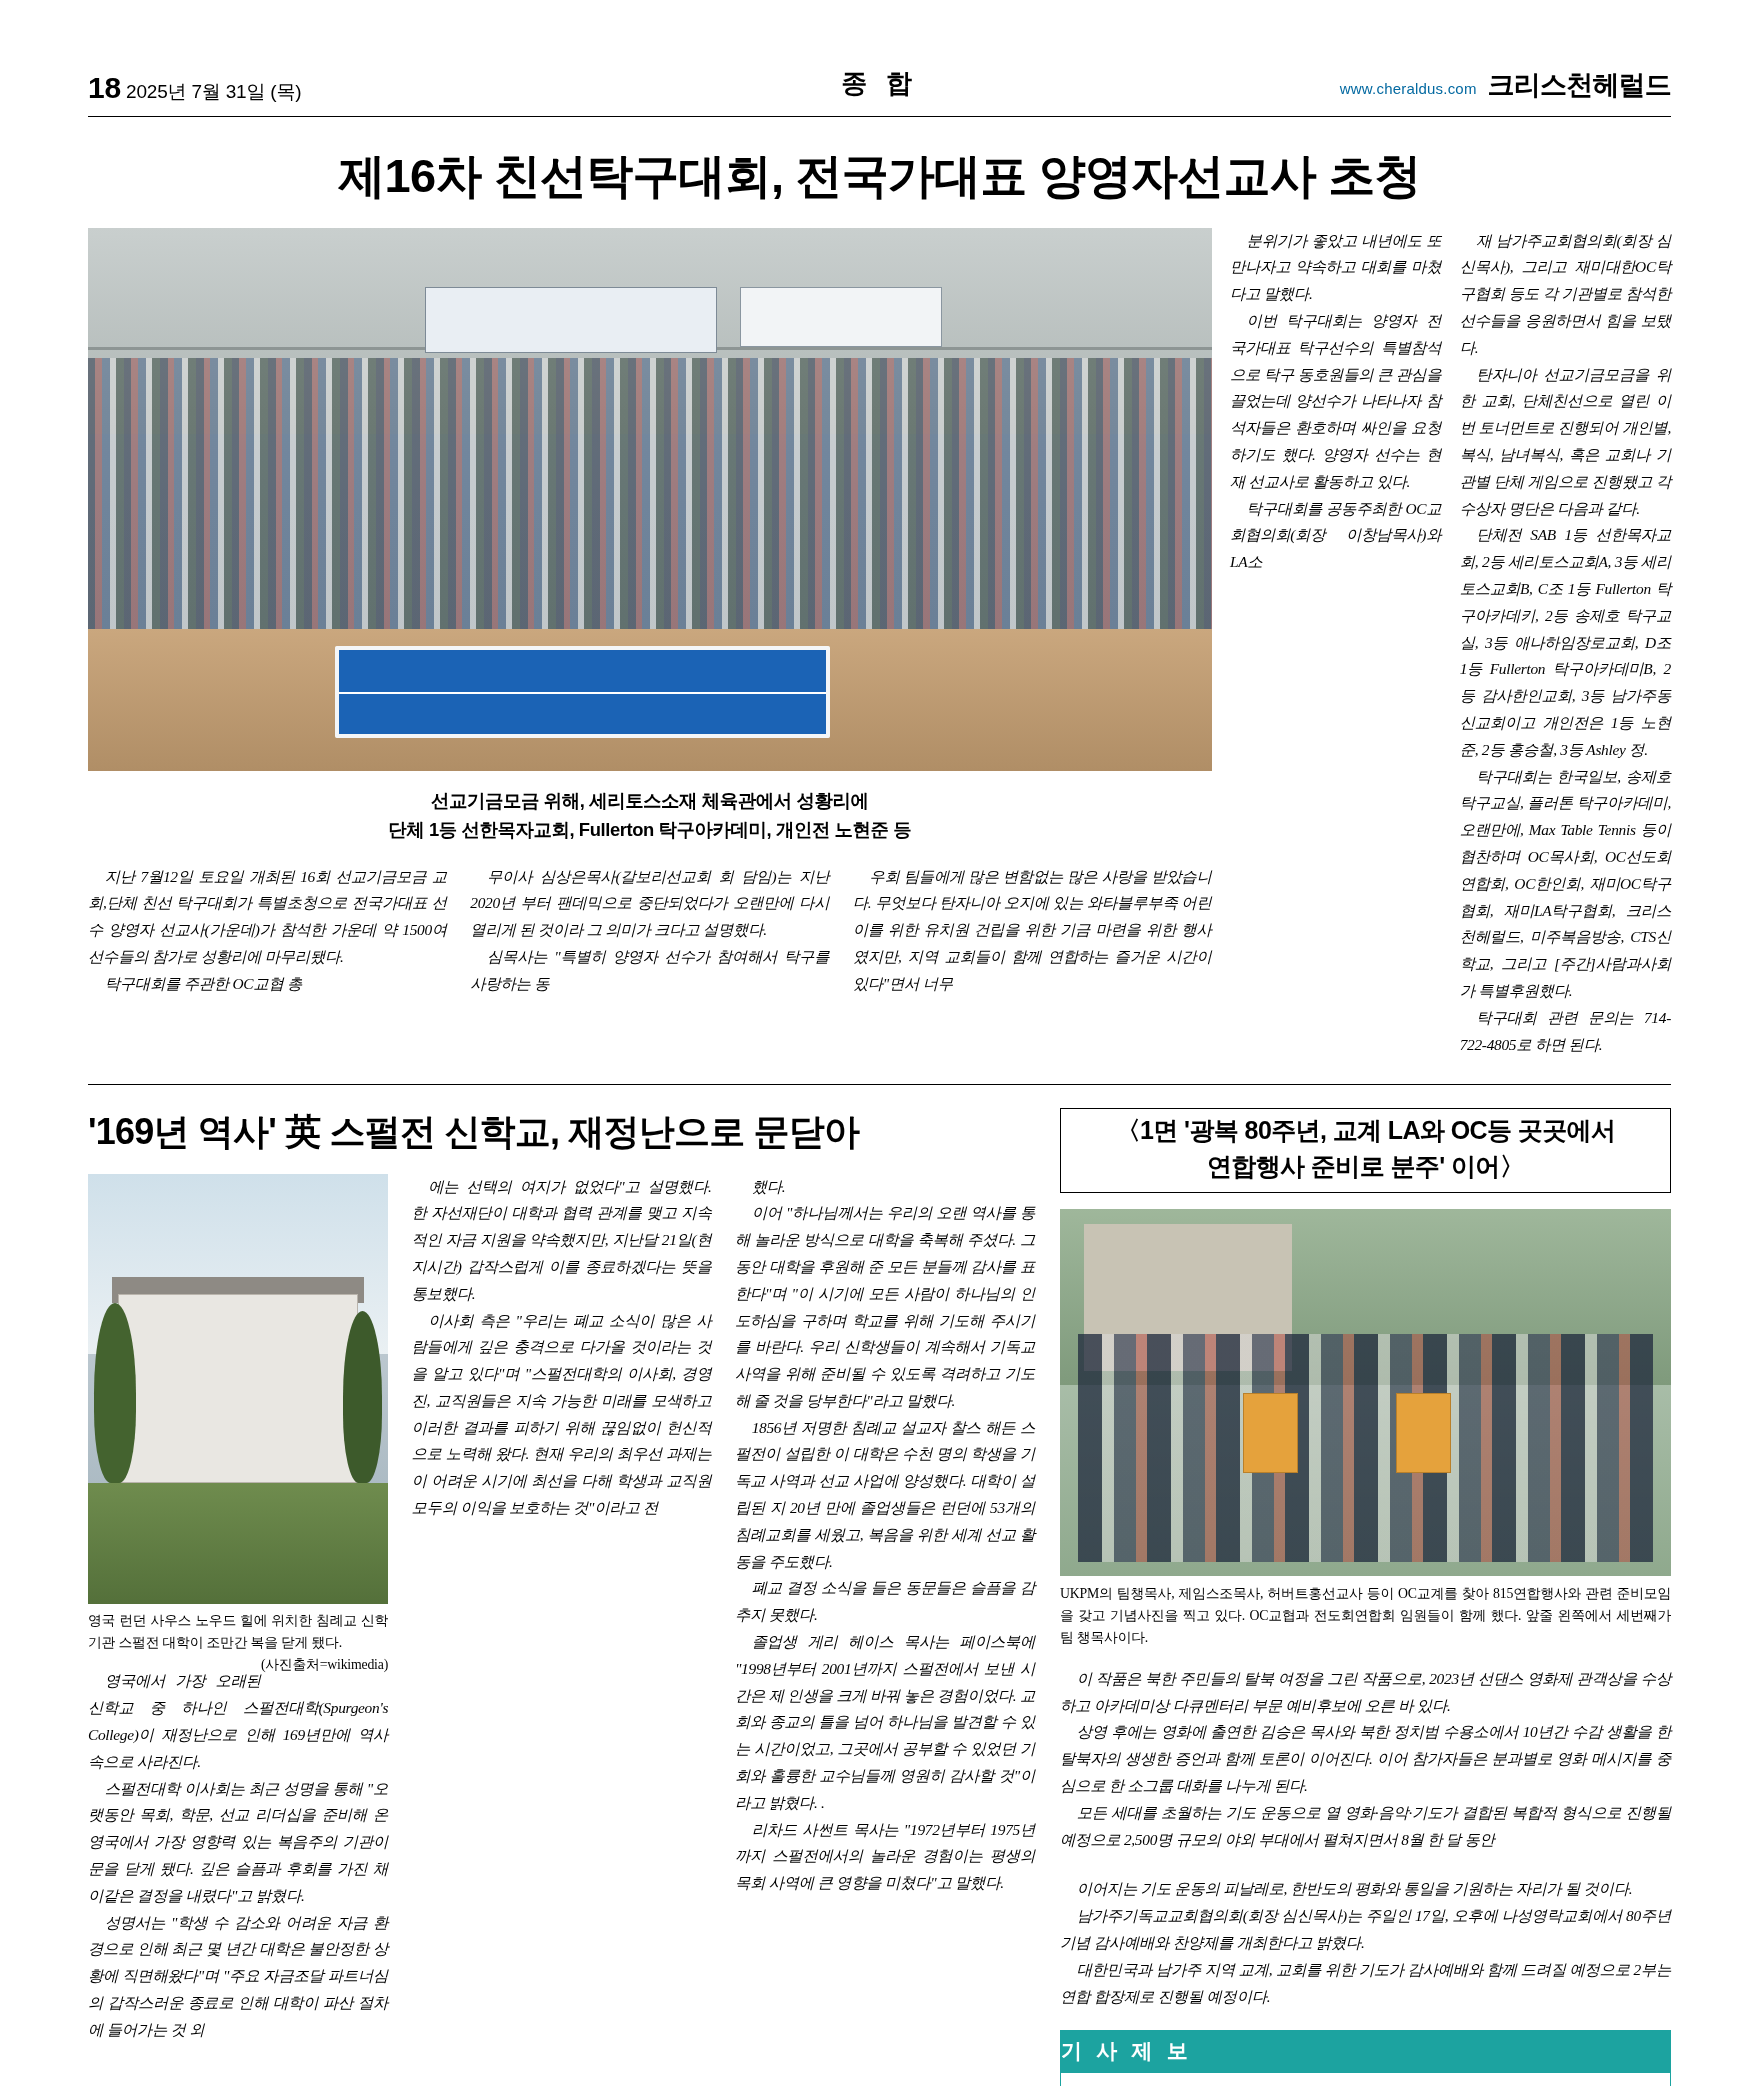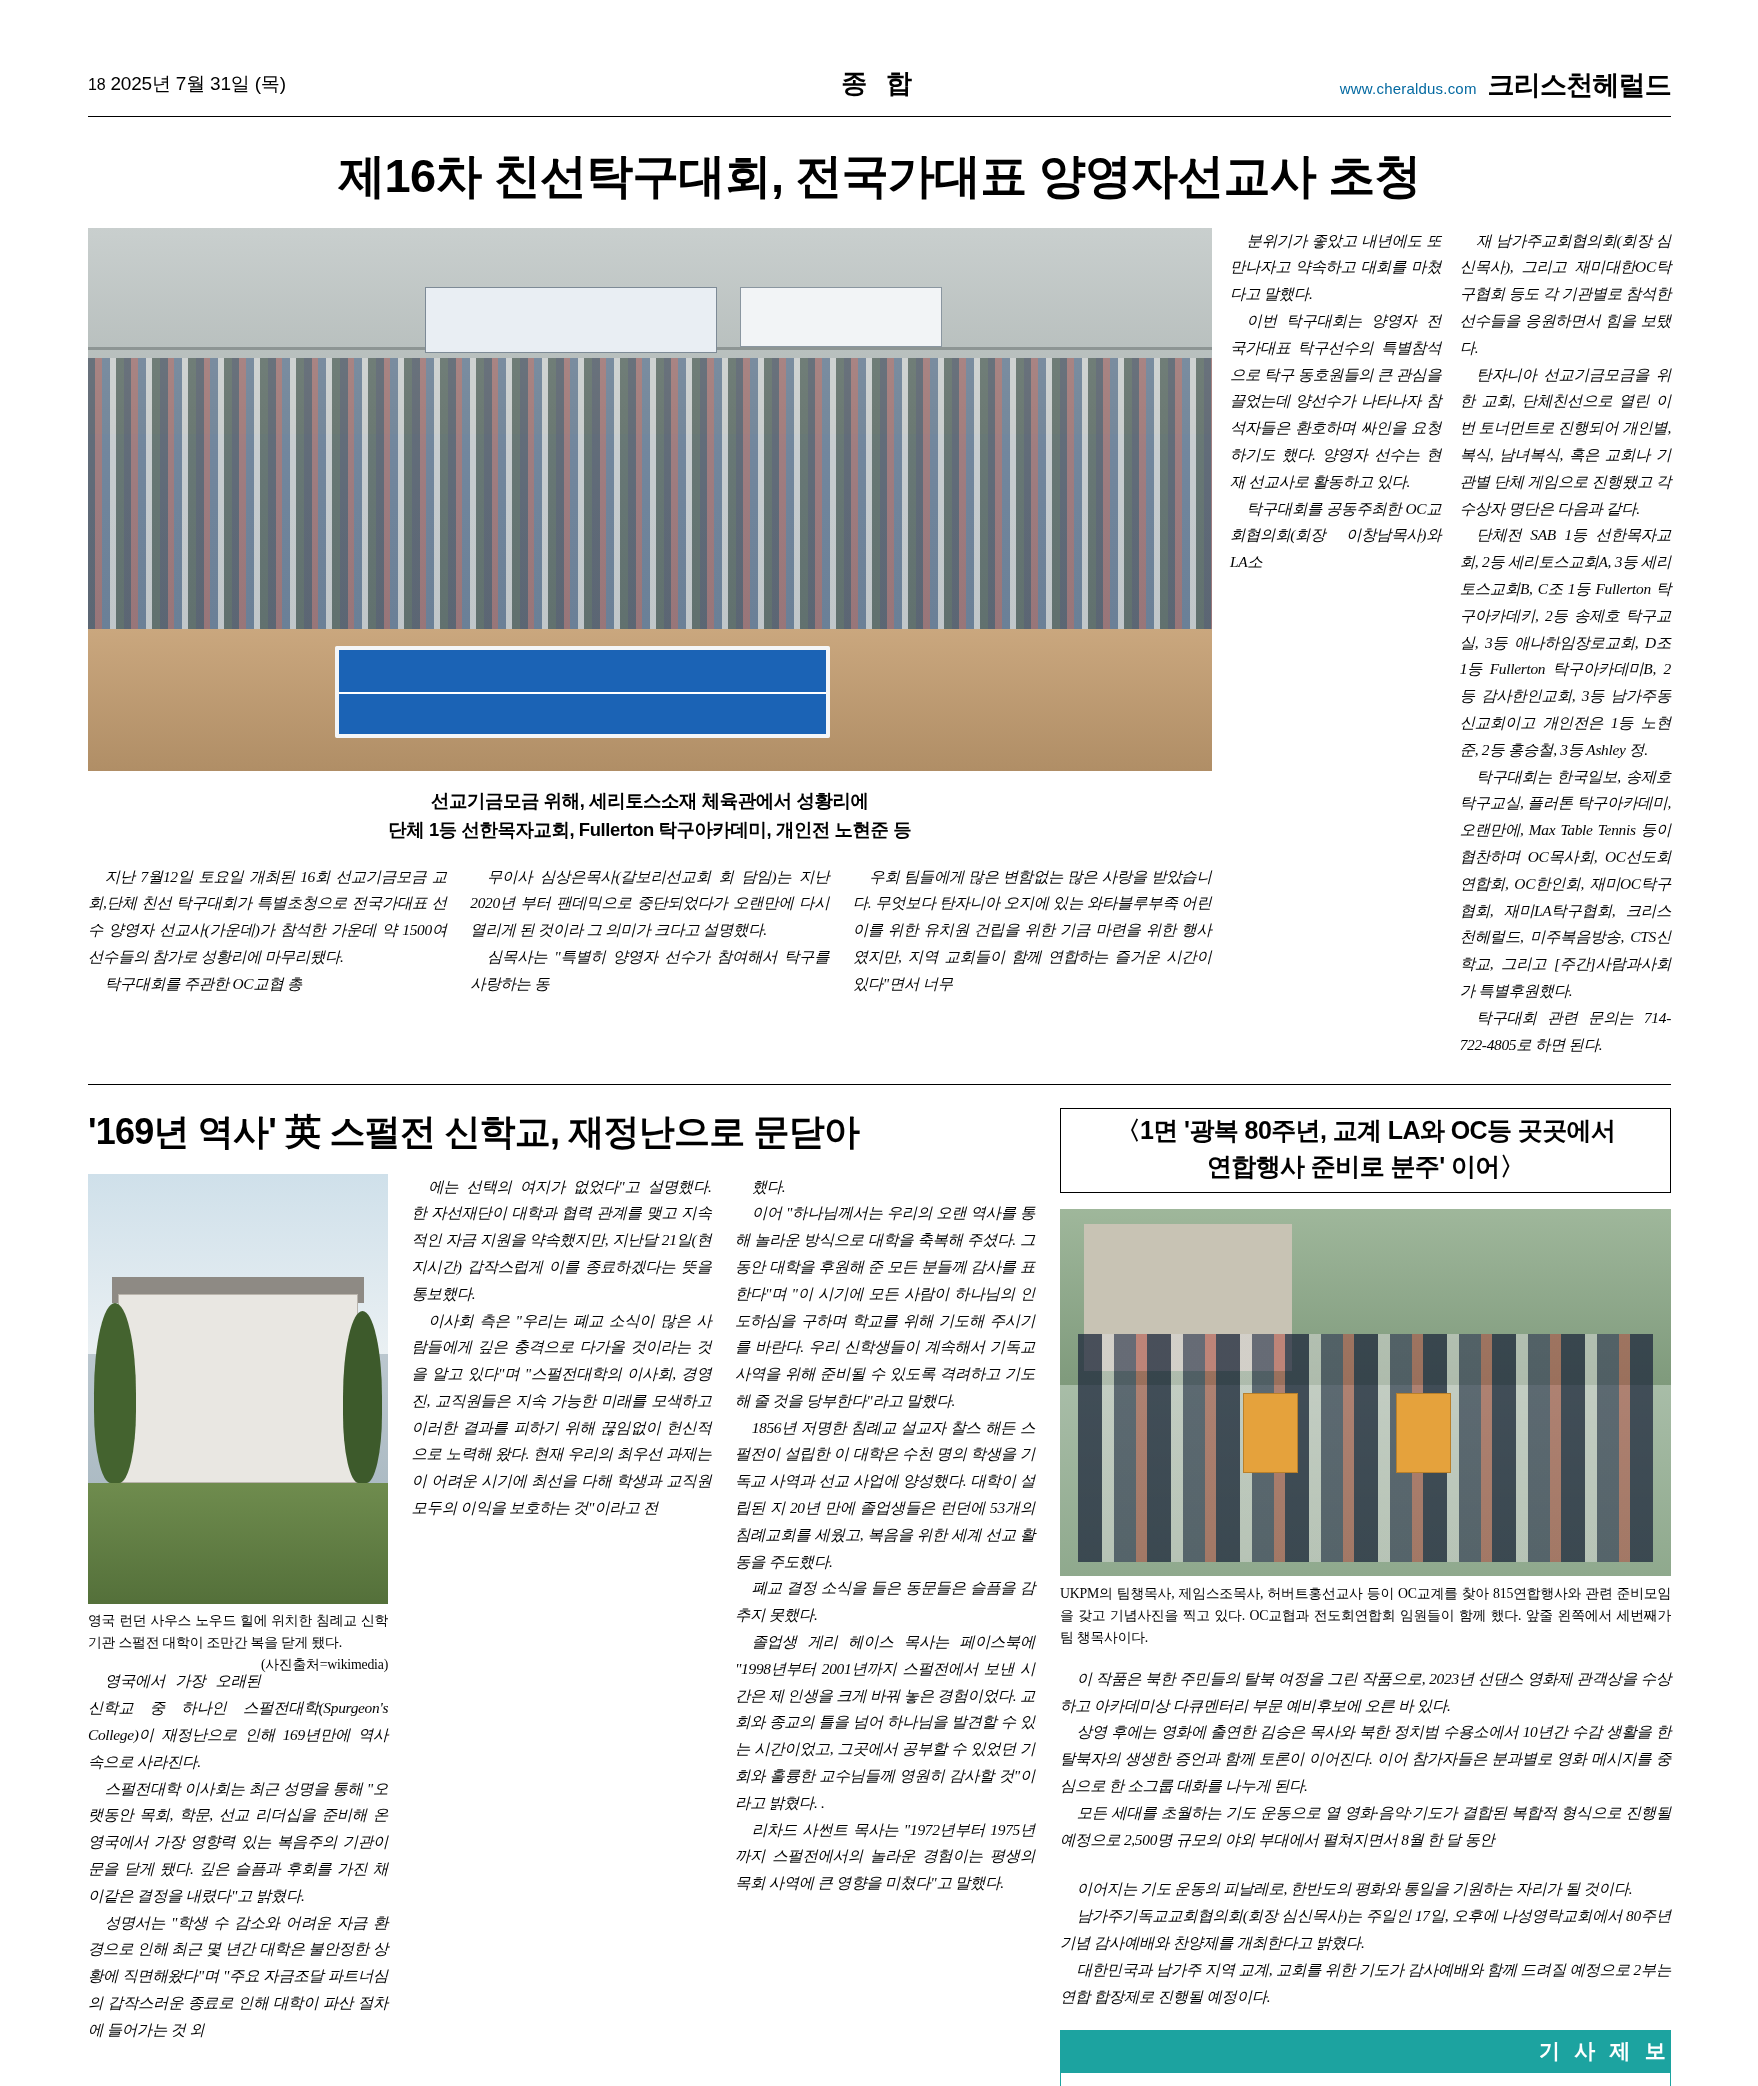--- a/index.html
+++ b/index.html
@@ -23,21 +23,21 @@
     margin: 63px 88px 0 88px;
     height: 54px;
     border-bottom: 1.7px solid #000;
   }
   .mast-left {
     position: absolute; left: 0; top: 7.5px;
     font-size: 19px;
     letter-spacing: -0.2px;
     font-family: "Liberation Sans", sans-serif;
   }
-  .mast-left .pgnum { font-size: 16px; font-weight: 400; text-align: right; }
+  .mast-left .pgnum { font-size: 30px; font-weight: 700; text-align: right; }
   .mast-center {
     position: absolute; left: 50%; top: 3.3px;
     transform: translateX(-50%);
     font-size: 26px;
     font-weight: 700;
     letter-spacing: 5.8px;
     font-family: "Liberation Sans", sans-serif;
   }
   .mast-right {
     position: absolute; right: 0; top: 4.2px;
@@ -231,21 +231,21 @@
     border: 1.3px solid #1ca3a0;
     width: 100%;
   }
   .tipbox-head {
     background: #1ca3a0;
     color: #fff;
     font-family: "Liberation Sans", sans-serif;
     font-weight: 700;
     font-size: 21px;
     letter-spacing: 4.2px;
-    text-align: right;
+    text-align: left;
     padding: 5.8px 0 7.5px 0;
   }
   .tipbox-body {
     text-align: center;
     padding: 8.3px 0 11px 0;
     font-family: "Liberation Sans", sans-serif;
   }
   .tipbox-tel { font-size: 21px; letter-spacing: -0.2px; }
   .tipbox-mail { font-size: 16.7px; margin-top: 5px; color: #111; }
   .nowrap { white-space: nowrap; }

